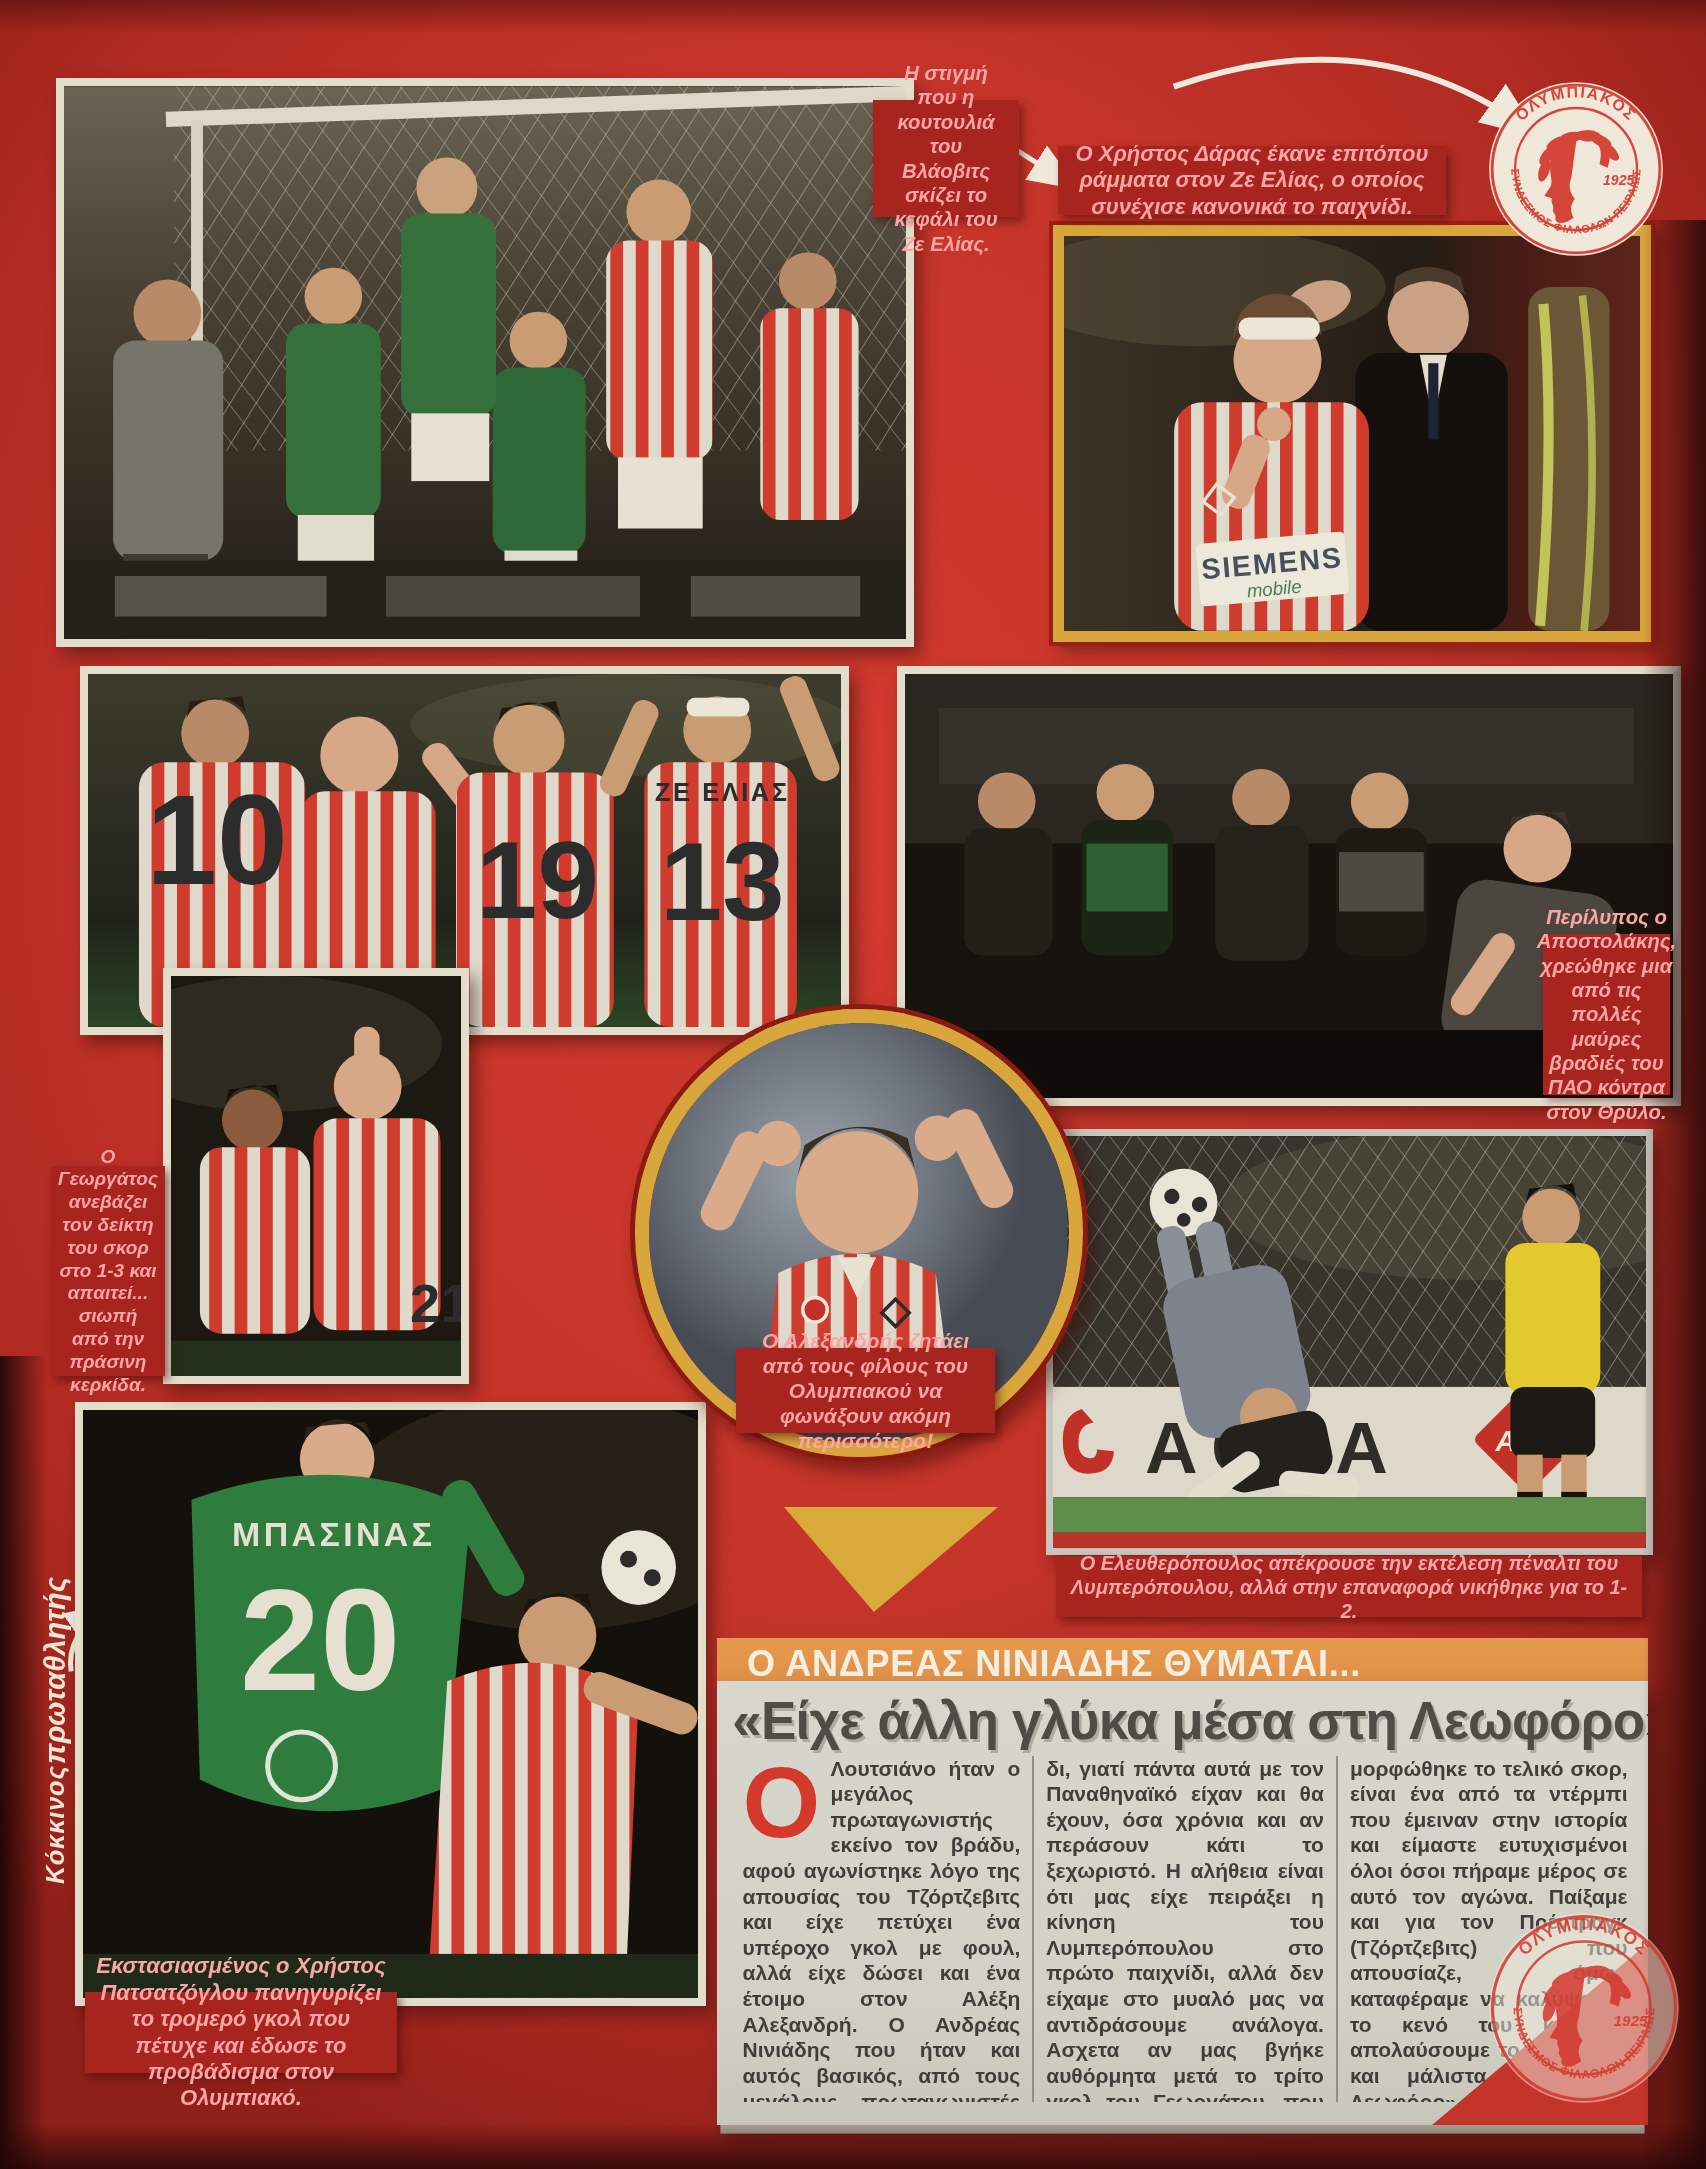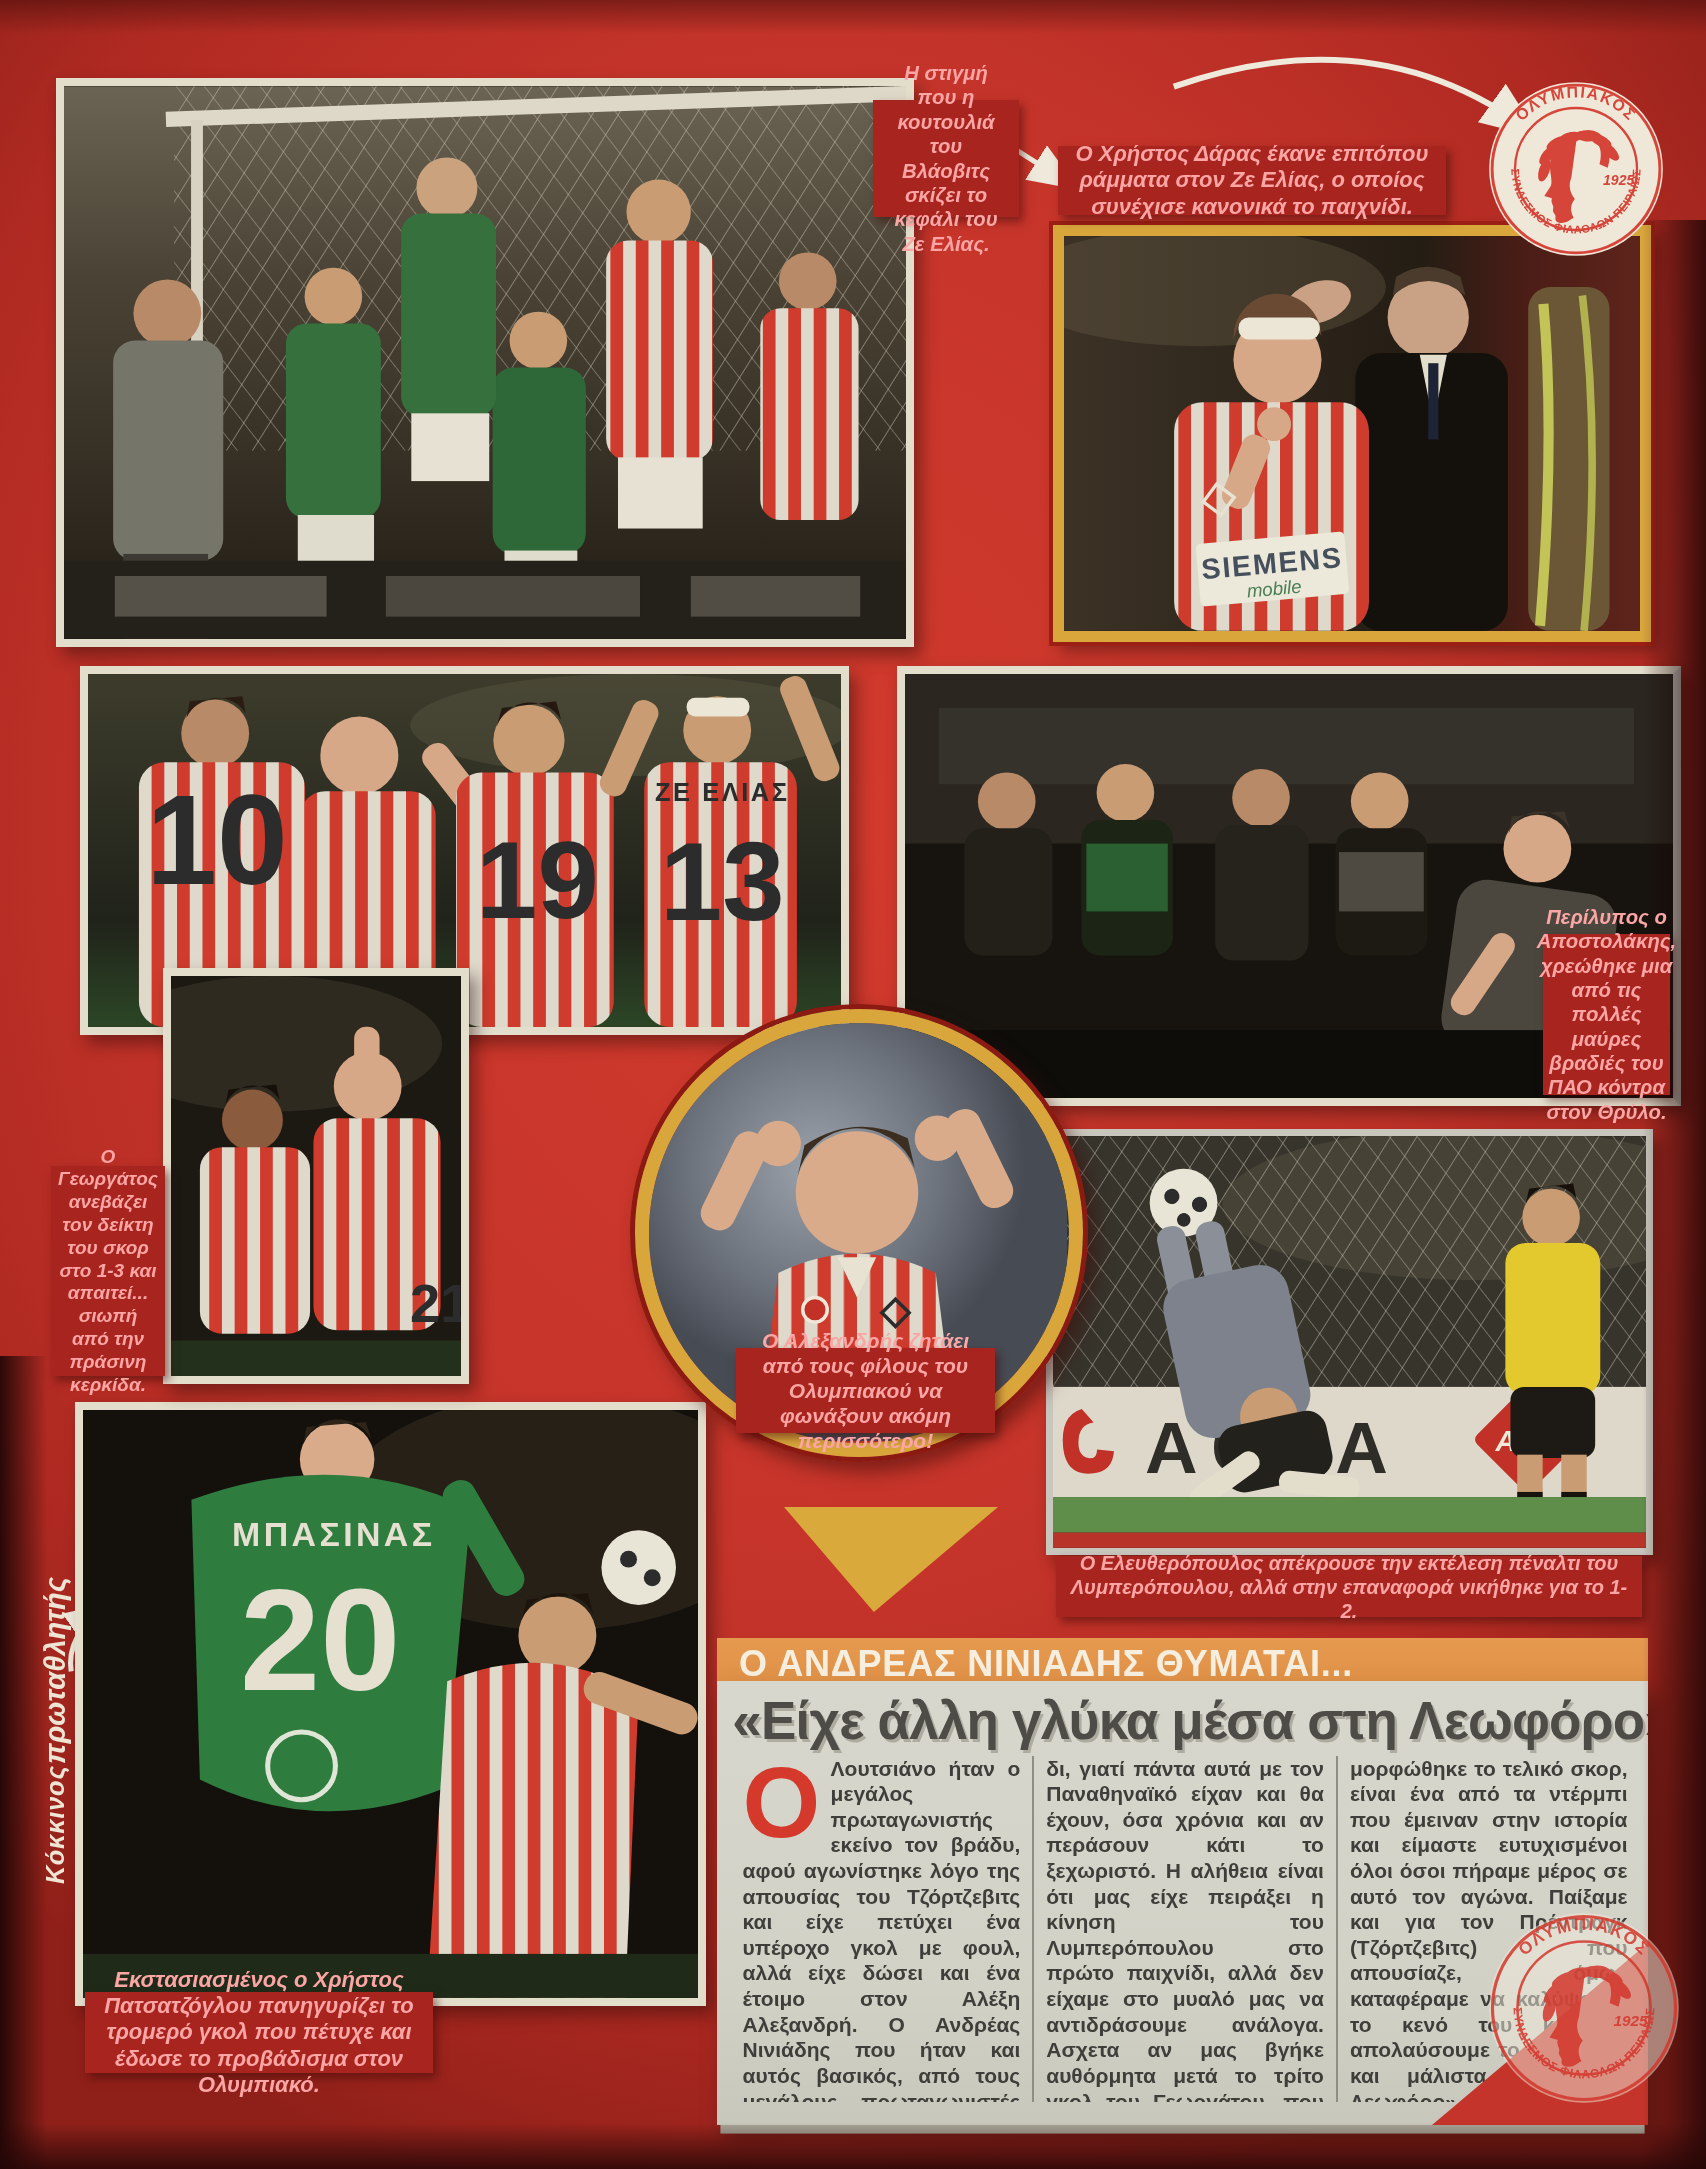--- a/index.html
+++ b/index.html
@@ -12,21 +12,21 @@
   .photo svg{display:block;}
   .cap{position:absolute;background:#a8241e;color:#fca5a5;font-style:italic;font-weight:600;
     text-align:center;display:flex;align-items:center;justify-content:center;
     box-shadow:4.2px 5.1px 8.5px rgba(60,10,8,.5);line-height:1.2;padding:8.5px 10.2px;box-sizing:border-box;}
   .goldframe{border:11px solid #d9a63c;outline:4.2px solid #9c1f15;}
   .silverframe{border:7.6px solid #c9c6bd;}
   .vig{position:absolute;pointer-events:none;}
   .kicker{position:absolute;left:717px;top:1638px;width:931px;height:52px;
     background:linear-gradient(180deg,#e59a50 0%,#df8f45 100%);
     color:#f6efe0;font-weight:800;font-size:36px;letter-spacing:0.8px;
-    display:flex;align-items:center;padding-left:22px;box-sizing:border-box;}
+    display:flex;align-items:center;padding-left:30px;box-sizing:border-box;}
   .article{position:absolute;left:717px;top:1681px;width:931px;height:444px;
     background:linear-gradient(180deg,#d8d7cd 0%,#d2d1c6 70%,#c8c7bb 100%);
     box-shadow:0 12px 0 -3.4px #a9a497, 8.5px 13.6px 18.6px rgba(50,15,10,.5);overflow:hidden;}
   .headline{margin:8.5px 12px 5.1px 15.3px;font-size:53px;font-weight:800;color:#4e4c47;
     letter-spacing:-0.8px;text-shadow:2.5px 2.5px 0 rgba(70,60,50,.28);white-space:nowrap;}
   .cols{display:flex;margin:5.1px 8.5px 0 13.6px;height:346px;}
   .col{flex:1;padding:0 12px;font-size:21px;font-weight:700;color:#3f3e3a;
     line-height:1.22;text-align:justify;overflow:hidden;}
   .col+.col{border-left:2.5px solid #8f8d84;}
   .dropcap{float:left;font-size:100px;line-height:.8;font-weight:900;color:#d5392c;
@@ -414,21 +414,21 @@
         <path d="M430,320 q120,-50 226,16 l-16,358 -234,0 z" fill="url(#stripes)"></path>
         <rect x="586" y="340" width="38" height="140" rx="18" fill="#c99c74" transform="rotate(-70 586 340)"></rect>
         <circle cx="656" cy="186" r="44" fill="#e8e4d6"></circle>
         <circle cx="644" cy="176" r="10" fill="#2c2c2c"></circle>
           <circle cx="672" cy="198" r="10" fill="#2c2c2c"></circle>
       </g>
       <rect y="642" width="726" height="52" fill="#1f2b18"></rect>
     </svg>
   </figure>
 
-  <div class="cap" style="left:85px;top:1992px;width:348px;height:81px;font-size:22px;z-index:4;">
+  <div class="cap" style="left:85px;top:1992px;width:312px;height:81px;font-size:22px;z-index:4;">
     <span>Εκστασιασμένος ο Χρήστος Πατσατζόγλου πανηγυρίζει το τρομερό γκολ που πέτυχε και έδωσε το προβάδισμα στον Ολυμπιακό.</span>
   </div>
 
   <div class="vlabel">
     <span class="w1">Κόκκινος</span>
     <span class="w2">πρωταθλητής</span>
   </div>
 
   <div class="kicker">
     <span>Ο ΑΝΔΡΕΑΣ ΝΙΝΙΑΔΗΣ ΘΥΜΑΤΑΙ...</span>

